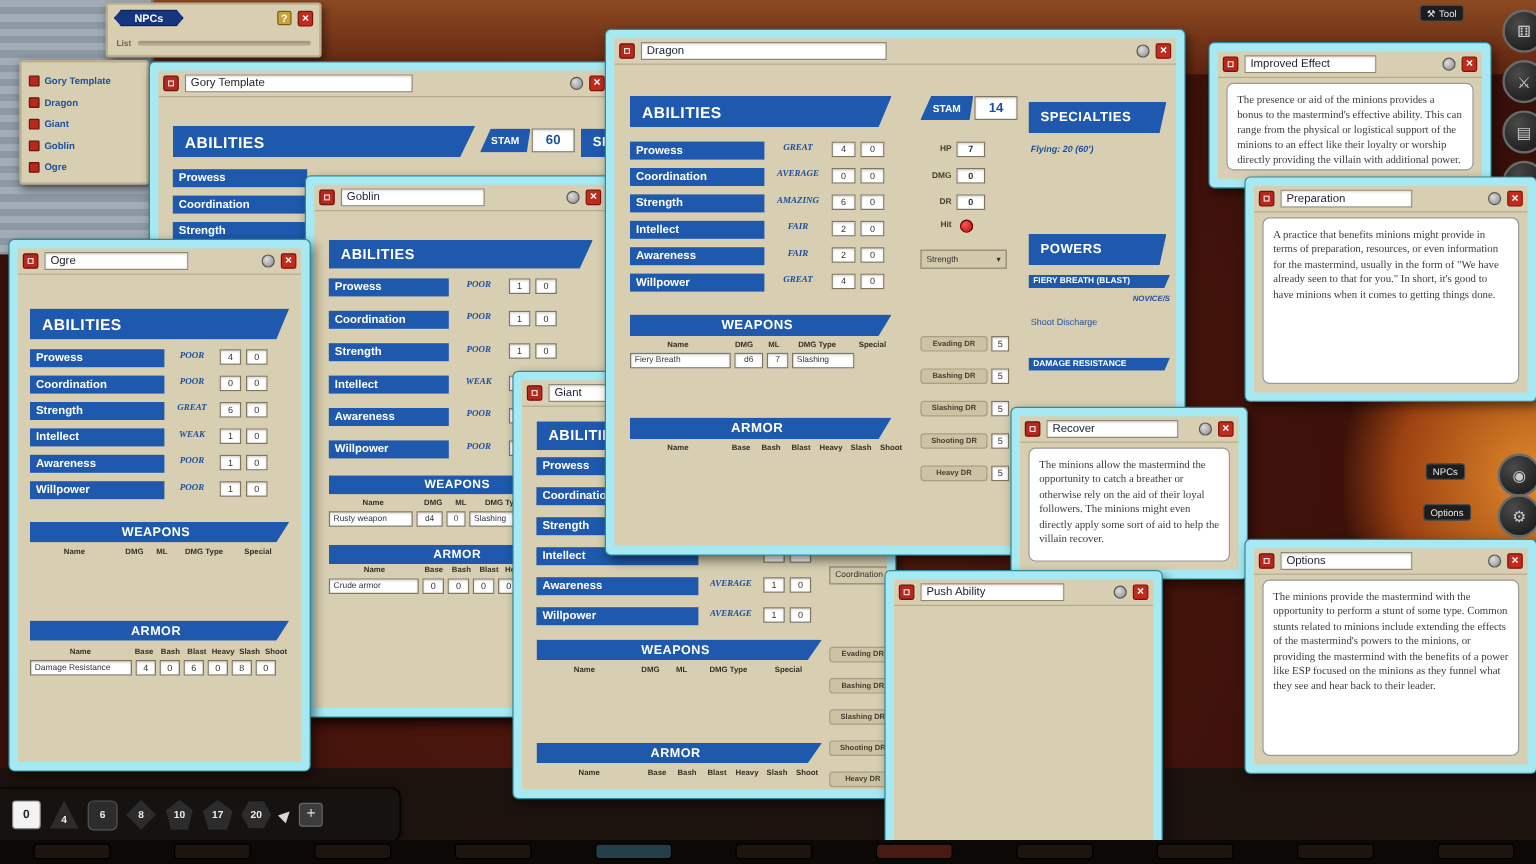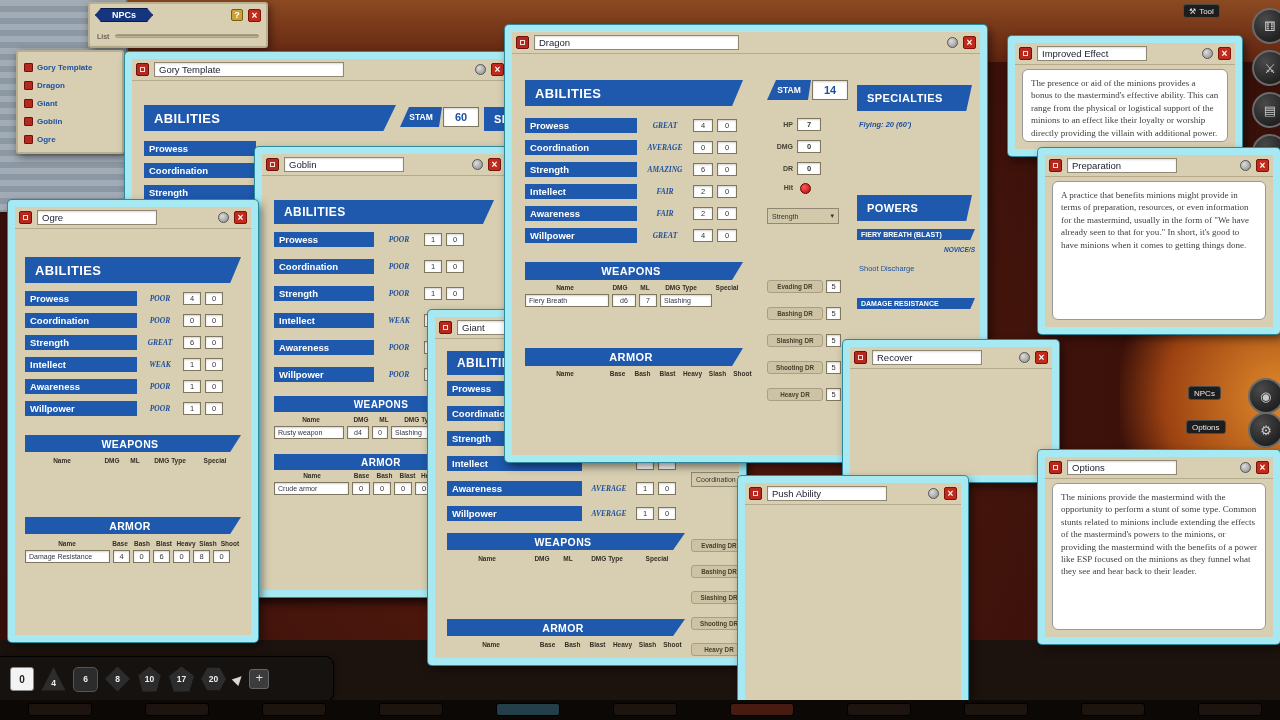--- a/index.html
+++ b/index.html
@@ -27,21 +27,21 @@
           padding:0 4px;min-width:90px;box-shadow:inset 0 1px 2px rgba(0,0,0,.15)}
   .pin{width:11px;height:11px;border-radius:50%;background:radial-gradient(circle at 35% 35%,#ddd,#888);
        border:1px solid #555;margin-left:auto;flex:0 0 auto}
   .cls{width:13px;height:13px;background:#c22a1c;border:1px solid #7a150b;border-radius:2px;color:#fff;
        font-size:10px;line-height:11px;text-align:center;font-weight:bold;flex:0 0 auto}
 
   
   .band{position:absolute;background:#1e59ad;color:#fff;font-weight:bold;letter-spacing:.4px;
         clip-path:polygon(0 0,100% 0,95% 100%,0 100%);display:flex;align-items:center;padding:0 10px}
   .band.ctr{justify-content:center;padding-right:16px}
-  .abrow{position:absolute;display:flex;align-items:center;gap:4px}
+  .abrow{position:absolute;display:flex;gap:4px}
   .abname{background:#1e59ad;color:#fff;font-weight:bold;font-size:9.5px;padding:2px 5px;height:15px;line-height:11px}
   .abrate{font-family:"Liberation Serif",serif;font-style:italic;font-weight:bold;font-size:7.5px;color:#1d4f9e;text-align:center}
   .mbox{background:#fff;border:1px solid #7e765f;height:13px;font-size:7.5px;color:#333;text-align:center;
         line-height:11px;box-shadow:inset 0 1px 2px rgba(0,0,0,.18);flex:0 0 auto}
   .hrow{position:absolute;display:flex;font-size:6.5px;font-weight:bold;color:#332f24}
   .hrow span{text-align:center}
   .fbox{background:#fff;border:1px solid #7e765f;height:13px;font-size:7px;color:#334;padding:1px 3px;
         line-height:10px;box-shadow:inset 0 1px 2px rgba(0,0,0,.18);overflow:hidden;white-space:nowrap}
   .frow{position:absolute;display:flex;gap:3px}
   .chip{position:absolute;display:flex;align-items:center;gap:3px}
@@ -623,30 +623,31 @@
             <i></i>
           </span>
         <span class="tfield" style="width:110px">Preparation</span>
         <span class="pin"></span>
         <span class="cls">×</span>
       </div>
       <div class="notebody">A practice that benefits minions might provide in terms of preparation, resources, or even information for the mastermind, usually in the form of "We have already seen to that for you." In short, it's good to have minions when it comes to getting things done.</div>
     </div>
   </div>
 
-  <div class="win" style="left:843px;top:340px;width:216px;height:142px;z-index:10">
+  <div class="win" style="left:843px;top:340px;width:196px;height:142px;z-index:10">
     <div class="content">
       <div class="tbar">
         <span class="ric">
             <i></i>
           </span>
         <span class="tfield" style="width:110px">Recover</span>
         <span class="pin"></span>
         <span class="cls">×</span>
       </div>
+      <div class="notebody">The minions allow the mastermind the opportunity to catch a breather or otherwise rely on the aid of their loyal followers. The minions might even directly apply some sort of aid to help the villain recover.</div>
     </div>
   </div>
 
   <div class="win" style="left:738px;top:476px;width:230px;height:244px;z-index:11">
     <div class="content">
       <div class="tbar">
         <span class="ric">
             <i></i>
           </span>
         <span class="tfield" style="width:120px">Push Ability</span>

